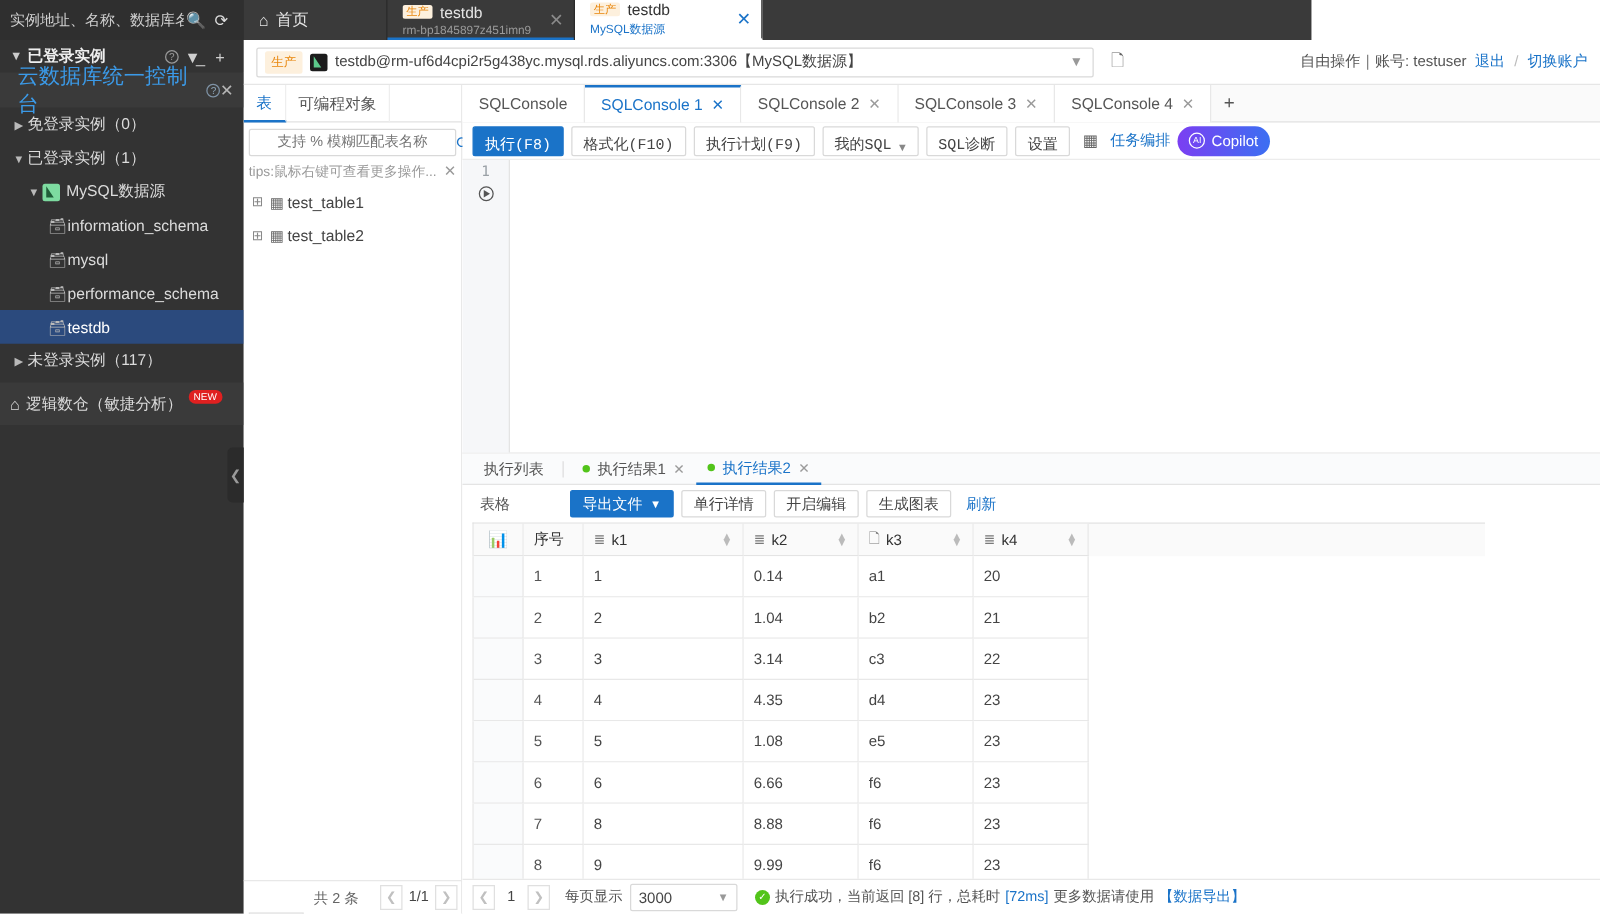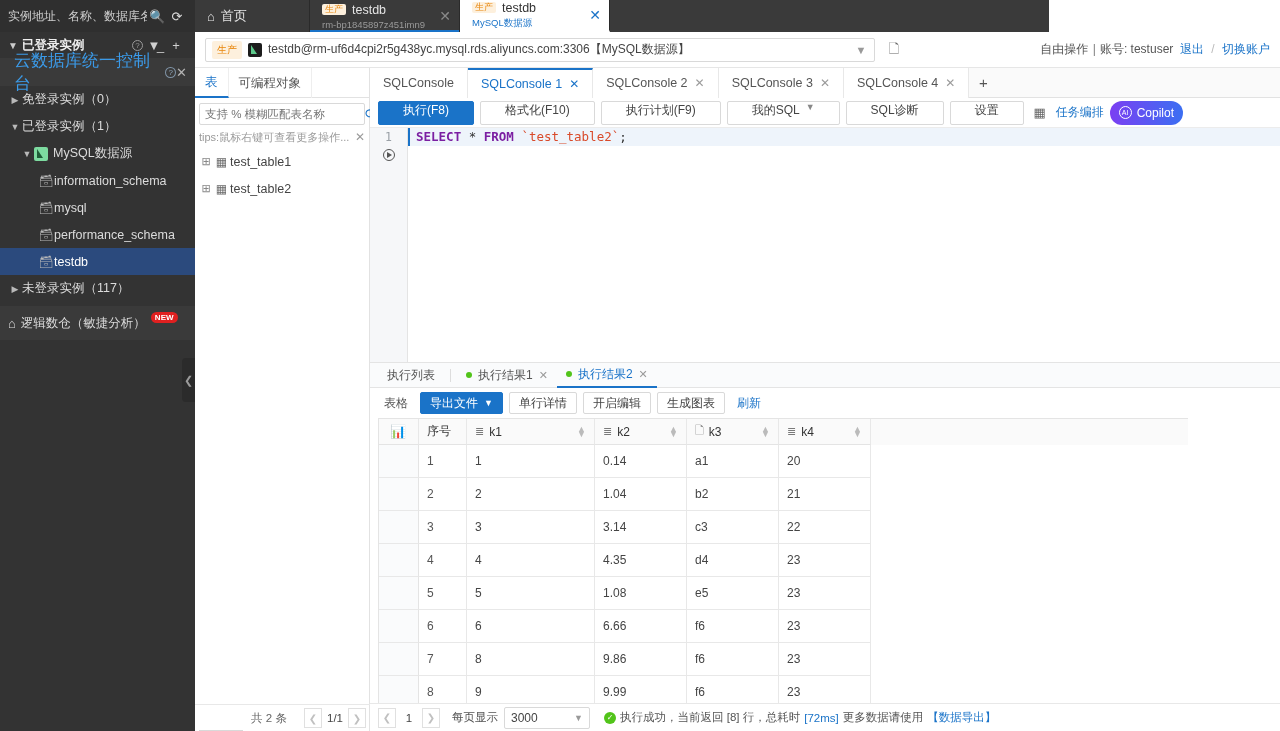--- a/index.html
+++ b/index.html
@@ -43,21 +43,21 @@
   .sb-sub .q2 { display:inline-block; width:11px; height:11px; border:1px solid #7f93a6; border-radius:50%; font-size:8px; line-height:9px; text-align:center; color:#8ea5b8; margin-left:4px; }
   .sb-sub .x { margin-left:auto; color:#b5b5b5; font-size:13px; cursor:pointer; }
   .sb-row { height:27px; display:flex; align-items:center; font-size:12.5px; color:#dcdcdc; cursor:pointer; }
   .sb-row.sel { background:#2b4a7d; color:#fff; }
   .sb-row .ar { width:14px; text-align:center; font-size:9px; color:#b9b9b9; }
   .sb-row .db-ic { width:16px; text-align:center; color:#b9b9b9; font-size:12px; }
   .mysql-ic { width:14px; height:14px; background:#7ddba0; border-radius:2px; display:inline-block; position:relative; margin-right:5px; }
   .mysql-ic:after { content:""; position:absolute; left:3px; top:2px; width:0; height:0; border-left:6px solid #1f5e38; border-top:9px solid transparent; }
   .sb-foot { position:absolute; left:0; bottom:391px; width:195px; height:34px; background:#3a3a3a; display:flex; align-items:center; padding:0 8px; font-size:12.5px; color:#dcdcdc; }
   .sb-foot .hic { margin-right:5px; font-size:13px; }
-  .new-badge { background:#e02020; color:#fff; font-size:8px; font-weight:bold; border-radius:7px; padding:1px 4px; margin-left:5px; position:relative; top:-6px; }
+  .new-badge { background:#e02020; color:#fff; font-size:8px; font-weight:normal; border-radius:7px; padding:1px 4px; margin-left:5px; position:relative; top:-6px; }
   .collapse-handle { position:absolute; left:182px; top:358px; width:13px; height:44px; background:#2b2b2b; border-radius:4px 0 0 4px; color:#9a9a9a; font-size:11px; display:flex; align-items:center; justify-content:center; cursor:pointer; z-index:5; }
 
   
   .connbar { position:absolute; left:195px; top:32px; width:1085px; height:36px; background:#fff; border-bottom:1px solid #e6e6e6; display:flex; align-items:center; padding:0 10px; }
   .conn-field { flex:0 0 670px; height:24px; border:1px solid #d9d9d9; border-radius:2px; display:flex; align-items:center; background:#fff; }
   .conn-tag { font-size:10px; background:#fdf0dd; color:#e8860c; padding:2px 5px; margin:0 6px; border-radius:2px; }
   .conn-dbic { width:14px; height:14px; background:#1c1c1c; border-radius:2px; position:relative; margin-right:6px; flex:0 0 14px; }
   .conn-dbic:after { content:""; position:absolute; left:3px; top:2px; width:0; height:0; border-left:6px solid #5cc98a; border-top:9px solid transparent; }
   .conn-txt { flex:1; font-size:12px; color:#444; white-space:nowrap; overflow:hidden; }
   .conn-caret { width:26px; text-align:center; color:#999; font-size:11px; cursor:pointer; }
@@ -65,21 +65,21 @@
   .acct { margin-left:auto; font-size:12px; color:#555; white-space:nowrap; }
   .acct a { color:#1a73c8; text-decoration:none; cursor:pointer; }
   .acct .sep { color:#bbb; margin:0 4px; }
 
   
   .objpanel { position:absolute; left:195px; top:68px; width:175px; height:663px; background:#fff; border-right:1px solid #e2e2e2; }
   .obj-tabs { height:30px; display:flex; border-bottom:1px solid #e2e2e2; }
   .obj-tab { padding:0 10px; height:30px; display:flex; align-items:center; font-size:12.5px; color:#555; cursor:pointer; border-right:1px solid #eee; }
   .obj-tab.active { color:#1a73c8; border-bottom:2px solid #1a73c8; }
   .obj-search { height:28px; display:flex; align-items:center; padding:3px 4px 0 4px; }
-  .obj-search input { flex:1; height:22px; border:1px solid #d9d9d9; border-radius:2px; font-size:11.5px; padding:0 5px; color:#555; font-family:inherit; outline:none; }
+  .obj-search input { flex:1; height:22px; border:1px solid #d9d9d9; border-radius:2px; font-size:11.5px; padding:0 5px; color:#555; font-family:inherit; outline:none;text-align:center; }
   .obj-search .si { width:17px; text-align:center; font-size:13px; cursor:pointer; }
   .obj-search .si.blue { color:#1a73c8; }
   .obj-search .si.grey { color:#777; }
   .obj-tip { height:22px; display:flex; align-items:center; padding:0 4px; font-size:11px; color:#9a9a9a; }
   .obj-tip .tx { flex:1; white-space:nowrap; overflow:hidden; text-overflow:ellipsis; }
   .obj-tip .cl { cursor:pointer; font-size:12px; }
   .obj-item { height:27px; display:flex; align-items:center; padding:0 4px; font-size:12.5px; color:#444; cursor:pointer; }
   .obj-item .plus { width:14px; text-align:center; font-size:11px; color:#888; }
   .obj-item .tic { width:17px; text-align:center; font-size:12px; color:#6a6a6a; }
   .obj-pager { position:absolute; left:0; bottom:0; width:175px; height:27px; border-top:1px solid #e8e8e8; display:flex; align-items:center; padding:0 4px; font-size:11.5px; color:#555; }
@@ -92,21 +92,21 @@
   
   .console { position:absolute; left:370px; top:68px; width:910px; height:663px; background:#fff; }
   .sql-tabs { height:30px; display:flex; border-bottom:1px solid #e2e2e2; background:#fafafa; }
   .sql-tab { display:flex; align-items:center; gap:7px; padding:0 13px; height:30px; font-size:12.5px; color:#555; cursor:pointer; border-right:1px solid #e8e8e8; background:#fff; white-space:nowrap; }
   .sql-tab.active { color:#1a73c8; border-top:2px solid #1a73c8; height:30px; }
   .sql-tab .cx { color:#9a9a9a; font-size:12px; }
   .sql-tab.active .cx { color:#1a73c8; }
   .tab-add { width:28px; display:flex; align-items:center; justify-content:center; font-size:15px; color:#555; cursor:pointer; }
 
   .sql-toolbar { height:30px; display:flex; align-items:center; gap:6px; padding:3px 8px; border-bottom:1px solid #ececec; }
-  .tb-btn { height:24px; display:flex; align-items:flex-start; padding:0 24px; border:1px solid #d9d9d9; border-radius:2px; background:#fff; font-size:12px; color:#444; cursor:pointer; white-space:nowrap; }
+  .tb-btn { height:24px; display:flex; align-items:flex-end; padding:0 9px; border:1px solid #d9d9d9; border-radius:2px; background:#fff; font-size:12px; color:#444; cursor:pointer; white-space:nowrap;font-family:Liberation Mono, monospace; }
   .tb-btn.primary { background:#1a73c8; border-color:#1a73c8; color:#fff; }
   .tb-btn .cv { font-size:9px; margin-left:6px; color:#888; }
   .tb-ic { width:20px; text-align:center; color:#666; font-size:13px; cursor:pointer; }
   .tb-link { font-size:12px; color:#1a73c8; cursor:pointer; white-space:nowrap; }
   .copilot { height:24px; display:flex; align-items:center; gap:5px; padding:0 9px; border-radius:12px; background:linear-gradient(90deg,#7b3ff2,#3b6ff2); color:#fff; font-size:12px; cursor:pointer; }
   .copilot .cb { width:13px; height:13px; border:1.2px solid #fff; border-radius:50%; font-size:7px; line-height:11px; text-align:center; }
 
   .editor { position:absolute; left:0; top:60px; width:910px; height:235px; background:#fff; border-bottom:1px solid #e4e4e4; overflow:hidden; }
   .gutter { position:absolute; left:0; top:0; width:38px; height:235px; background:#f6f7f9; border-right:1px solid #e4e4e4; }
   .gln { height:18px; line-height:18px; text-align:center; font-size:11.5px; color:#9aa0a6; font-family:"DejaVu Sans Mono", monospace; }
@@ -124,21 +124,21 @@
   .result { position:absolute; left:0; top:295px; width:910px; height:368px; background:#fff; }
   .res-tabs { height:25px; display:flex; align-items:center; padding:0 8px; background:#fafbfc; border-bottom:1px solid #e4e4e4; }
   .res-tab { display:flex; align-items:center; gap:6px; height:25px; padding:0 9px; font-size:12px; color:#555; cursor:pointer; white-space:nowrap; }
   .res-tab.active { color:#1a73c8; border-bottom:2px solid #1a73c8; }
   .dot { width:6px; height:6px; border-radius:50%; background:#52c41a; display:inline-block; }
   .res-tab .cx { color:#9a9a9a; font-size:11px; }
   .vsep { width:1px; height:13px; background:#ddd; margin:0 6px; }
 
   .res-toolbar { height:30px; display:flex; align-items:center; gap:6px; padding:4px 8px; }
   .rt-btn { height:22px; display:flex; align-items:center; padding:0 9px; border:1px solid #d9d9d9; border-radius:2px; background:#fff; font-size:12px; color:#444; cursor:pointer; white-space:nowrap; }
-  .rt-btn.primary { background:#1a73c8; border-color:#1a73c8; color:#fff; }
+  .rt-btn.primary { background:#1a73c8; border-color:#1a73c8; color:#fff;margin-left:36px; }
   .rt-btn.plain { border:none; color:#555; padding:0 6px; }
   .rt-btn .cv { font-size:9px; margin-left:6px; }
   .rt-link { font-size:12px; color:#1a73c8; cursor:pointer; padding:0 6px; }
 
   .grid { position:absolute; left:8px; top:55px; width:810px; }
   .grid-head { display:flex; height:27px; background:#fafafa; border-top:1px solid #e4e4e4; border-left:1px solid #e4e4e4; }
   .gh { border-right:1px solid #e8e8e8; border-bottom:1px solid #e4e4e4; display:flex; align-items:center; padding:0 8px; font-size:12px; color:#333; background:#fafafa; }
   .gh .hic { margin-right:5px; color:#7a7a7a; font-size:11px; }
   .gh .sorter { margin-left:auto; color:#bbb; font-size:9px; display:flex; flex-direction:column; line-height:5px; cursor:pointer; }
   .gh.chart { justify-content:center; padding:0; color:#555; font-size:13px; }
@@ -377,21 +377,20 @@
         <span>Copilot</span>
       </div>
     </div>
 
     <div class="editor">
       <div class="gutter">
         <div class="gln">1</div>
         <div class="gln"><span class="run"></span></div>
       </div>
       <div class="code">
-        <div class="cline cur"><span class="kw">SELECT</span> <span class="op">*</span> <span class="kw">FROM</span> <span class="str">`test_table2`</span><span class="pn">;</span></div>
       </div>
     </div>
 
     <div class="result">
       <div class="res-tabs">
         <div class="res-tab">
           <span>执行列表</span>
         </div>
         <div class="vsep"></div>
         <div class="res-tab">
@@ -511,21 +510,21 @@
           <div class="gc idx w-idx">6</div>
           <div class="gc w-k1">6</div>
           <div class="gc w-k2">6.66</div>
           <div class="gc w-k3">f6</div>
           <div class="gc w-k4">23</div>
         </div>
         <div class="grow">
           <div class="gc spacer w-chart"></div>
           <div class="gc idx w-idx">7</div>
           <div class="gc w-k1">8</div>
-          <div class="gc w-k2">9.86</div>
+          <div class="gc w-k2">8.88</div>
           <div class="gc w-k3">f6</div>
           <div class="gc w-k4">23</div>
         </div>
         <div class="grow">
           <div class="gc spacer w-chart"></div>
           <div class="gc idx w-idx">8</div>
           <div class="gc w-k1">9</div>
           <div class="gc w-k2">9.99</div>
           <div class="gc w-k3">f6</div>
           <div class="gc w-k4">23</div>

